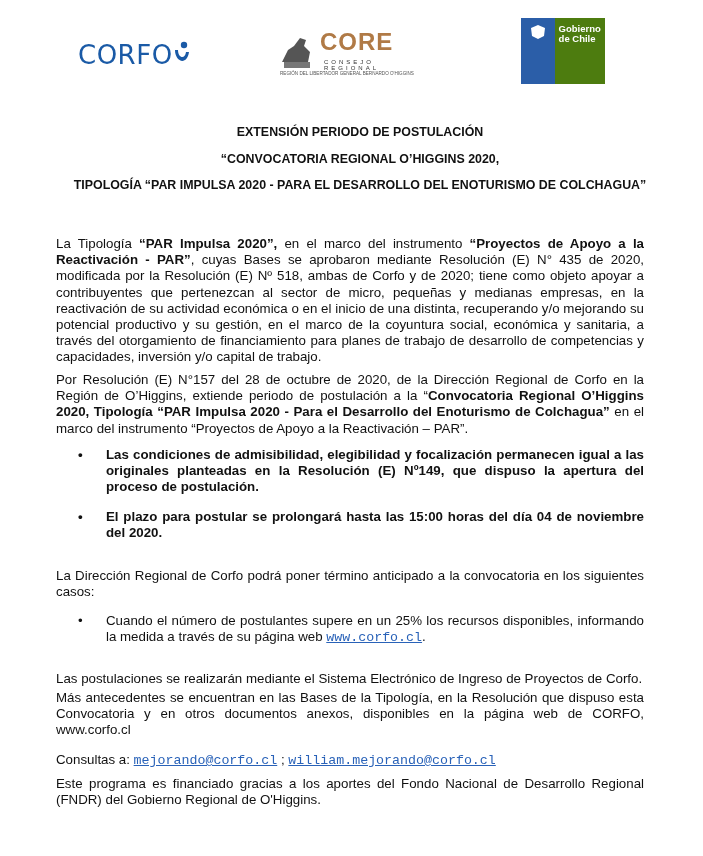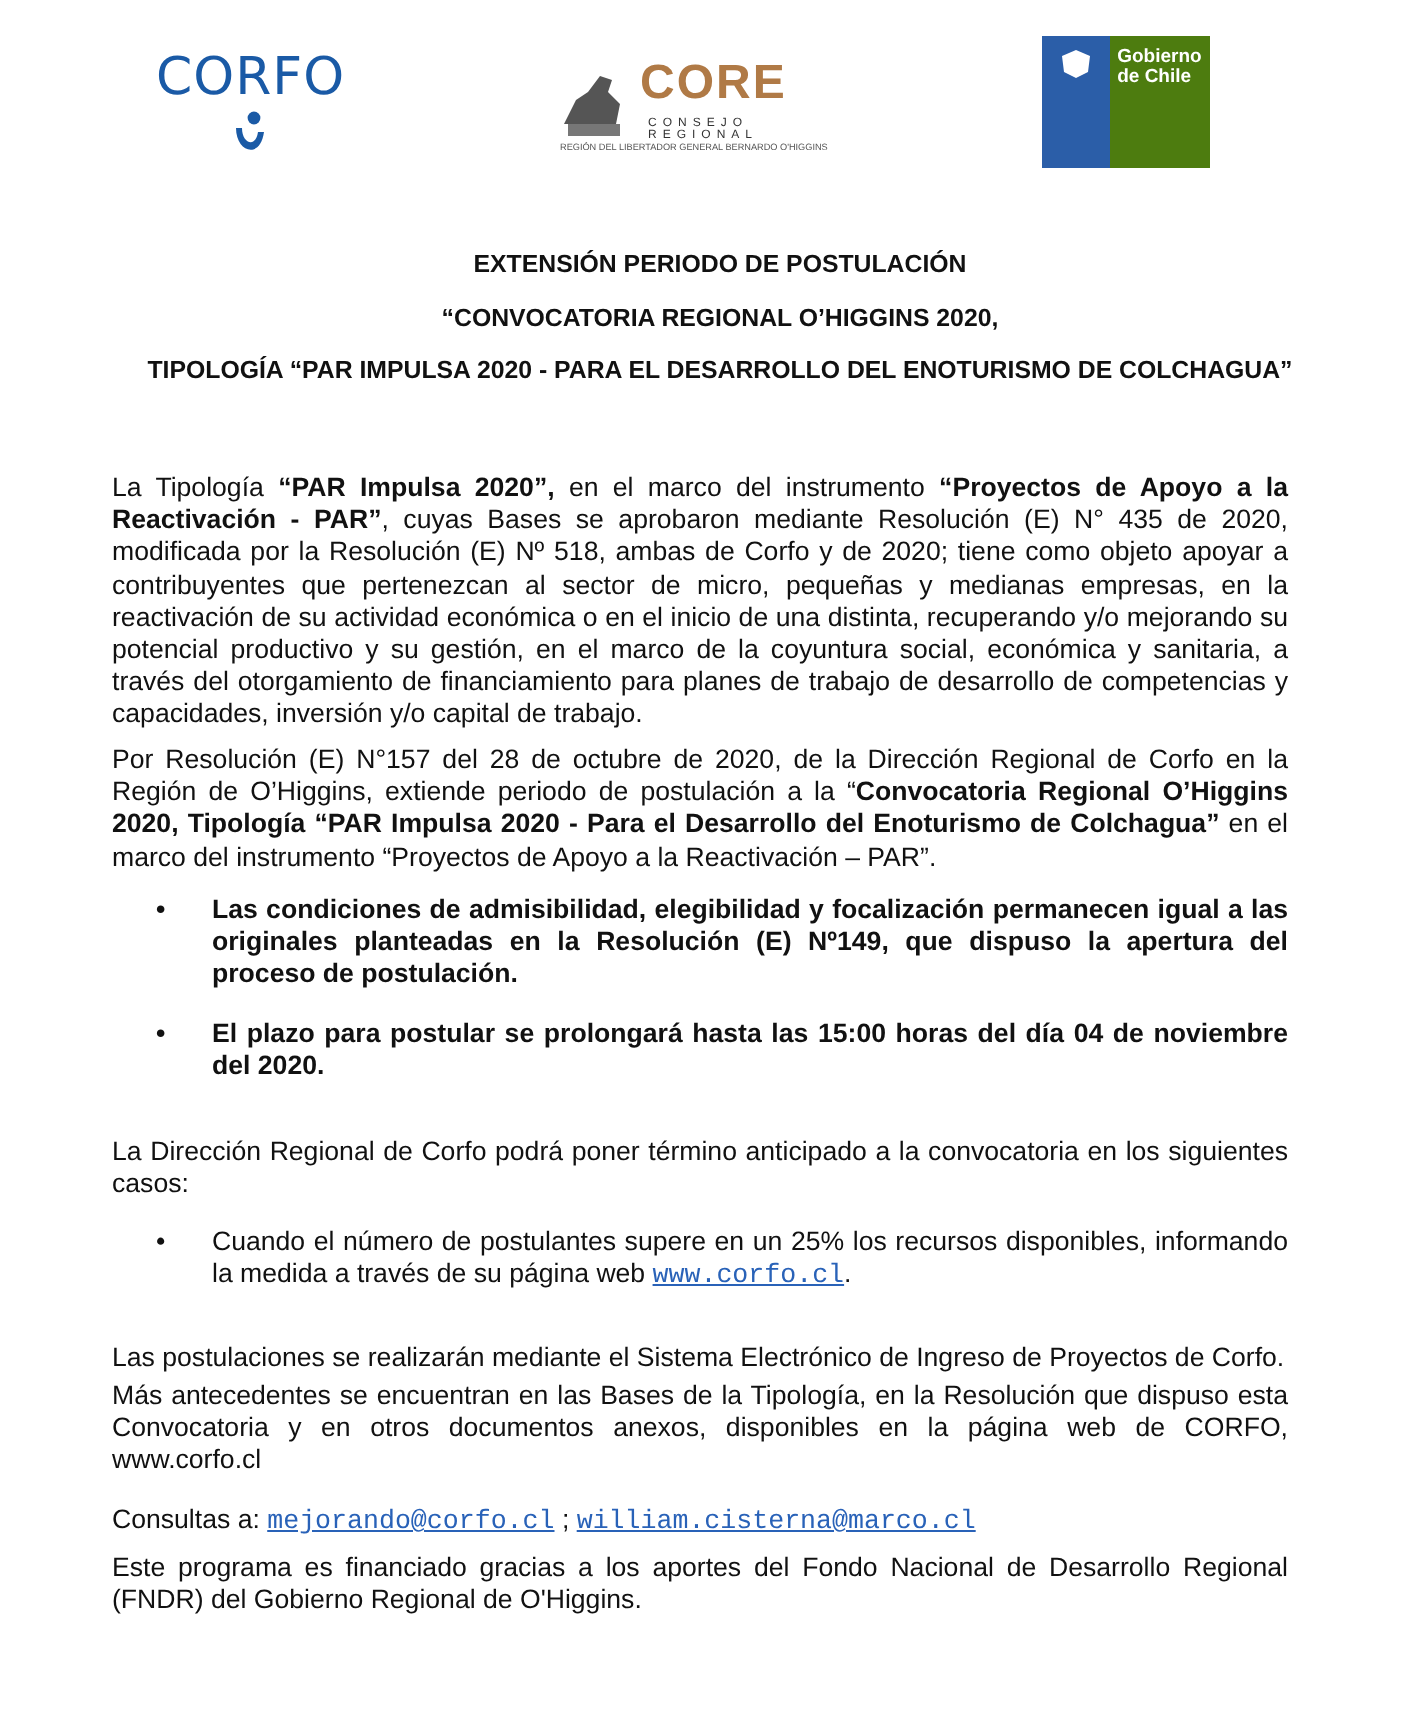--- a/index.html
+++ b/index.html
@@ -1,18 +1,18 @@
 <!DOCTYPE html>
 <html><head>
 <meta charset="utf-8">
 <style>
   html, body { margin: 0; padding: 0; background: #ffffff; }
   body { width: 703px; height: 856px; position: relative; overflow: hidden;
          font-family: "Liberation Sans", sans-serif; color: #111; }
-  .logo-corfo { position: absolute; left: 78px; top: 24px; display: flex; align-items: center; flex-direction: column; }
+  .logo-corfo { position: absolute; left: 78px; top: 40px; display: flex; align-items: center; }
   .corfo-text { font-family: "DejaVu Sans", sans-serif; font-size: 26px; color: #1a5aa6; letter-spacing: 0.5px; }
   .logo-core { position: absolute; left: 278px; top: 30px; width: 145px; height: 48px; }
   .core-horse { position: absolute; left: 0; top: 2px; width: 38px; height: 38px; }
   .core-word { position: absolute; left: 42px; top: -2px; font-family: "Liberation Sans", sans-serif; font-weight: bold; font-size: 24px; color: #b07a46; letter-spacing: 1px; }
   .core-sub { position: absolute; left: 46px; top: 29px; font-size: 6px; letter-spacing: 3px; color: #333; }
   .core-region { position: absolute; left: 2px; top: 41px; font-size: 4.6px; color: #555; white-space: nowrap; }
   .logo-gob { position: absolute; left: 521px; top: 18px; width: 84px; height: 66px; display: flex; }
   .gob-blue { width: 40%; background: #2b5ea8; position: relative; }
   .gob-red { width: 60%; background: #4d7c0f; color: #fff; font-size: 9.5px; font-weight: bold; padding: 6px 0 0 4px; box-sizing: border-box; line-height: 1.05; }
   .gob-shield { position: absolute; left: 8px; top: 6px; width: 18px; height: 16px; }
@@ -84,15 +84,15 @@
 
 <div class="bul" style="top:613px;">
   <span class="dot">•</span>
   <span class="txt"><span>Cuando el número de postulantes supere en un 25% los recursos disponibles, informando la medida a través de su página web </span><a class="link" href="#">www.corfo.cl</a><span>.</span></span>
 </div>
 
 <div class="p" style="top:659px;margin-top:12px;">Las postulaciones se realizarán  mediante el Sistema Electrónico de Ingreso de Proyectos de Corfo.</div>
 
 <div class="p" style="top:690px;">Más antecedentes se encuentran en las Bases de la Tipología, en la Resolución que dispuso esta Convocatoria y en otros documentos anexos, disponibles en la página web de CORFO, www.corfo.cl</div>
 
-<div class="p" style="top:752px;"><span>Consultas a: </span><a class="link" href="#">mejorando@corfo.cl</a><span> ; </span><a class="link" href="#">william.cisterna@marco.cl</a></div>
+<div class="p" style="top:752px;"><span>Consultas a: </span><a class="link" href="#">mejorando@corfo.cl</a><span> ; </span><a class="link" href="#">william.mejorando@corfo.cl</a></div>
 
 <div class="p" style="top:776px;">Este programa es financiado gracias a los aportes del Fondo Nacional de Desarrollo Regional (FNDR) del Gobierno Regional de O'Higgins.</div>
 
 </body></html>

